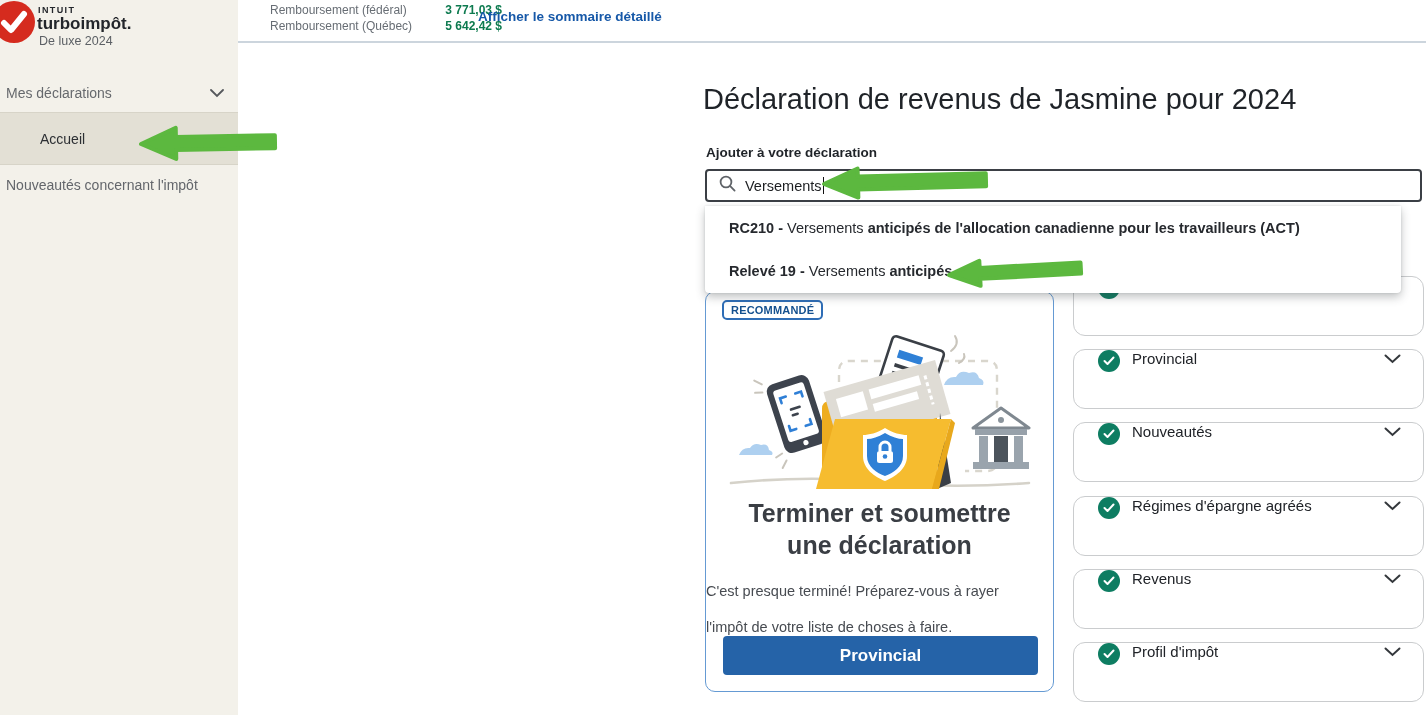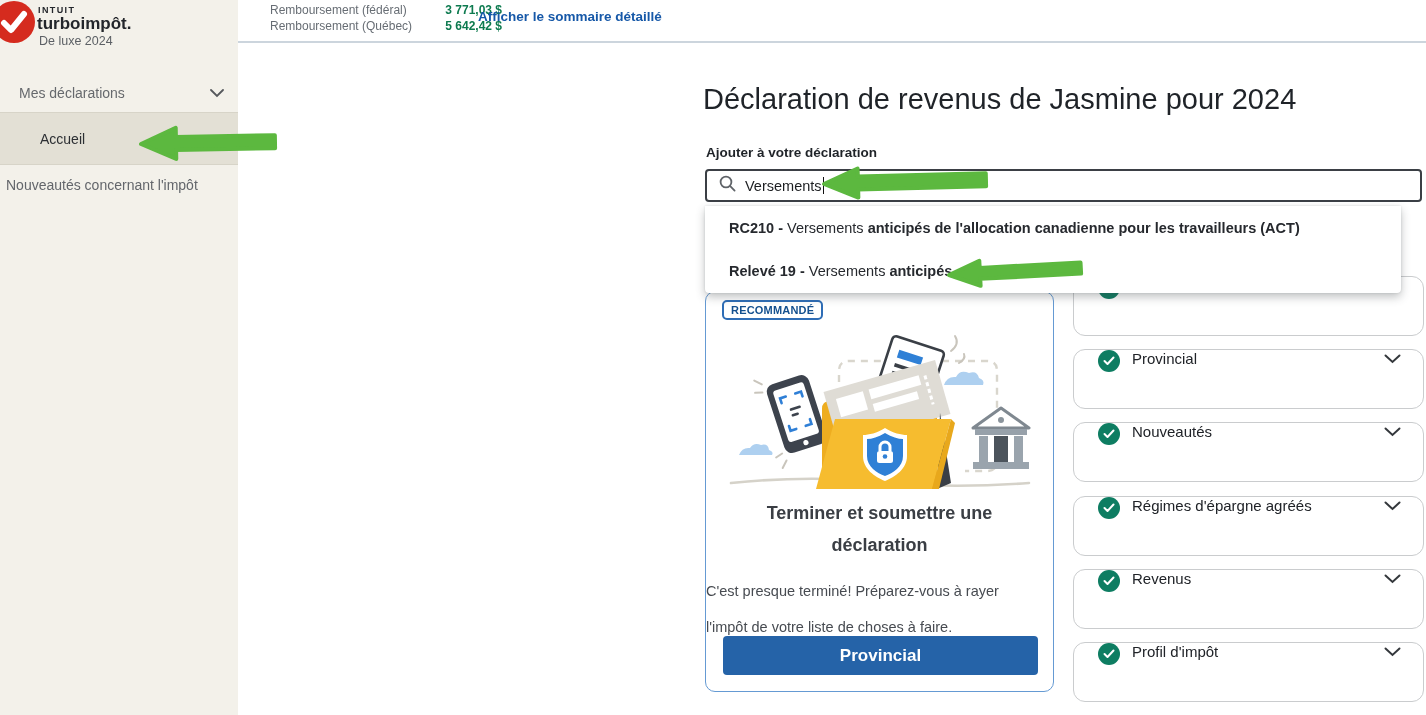--- a/index.html
+++ b/index.html
@@ -8,21 +8,21 @@
 
   
   #sidebar { position:absolute; left:0; top:0; width:238px; height:715px; background:#f3f1ea; z-index:5; }
   #logo-circle { position:absolute; left:-7px; top:1px; width:42px; height:42px; border-radius:50%;
                  background:#d52b1e; display:flex; align-items:center; justify-content:center; }
   #brand-top   { position:absolute; left:38px; top:5px;  font-size:9px;  font-weight:700; letter-spacing:1.4px; color:#23262b; }
   #brand-name  { position:absolute; left:37px; top:14px; font-size:17px; font-weight:700; color:#23262b; }
   #edition     { position:absolute; left:39px; top:34px; font-size:12.5px; color:#5c6065; }
   .side-header { position:absolute; left:0; top:74px; width:238px; height:38px; display:flex;
                  align-items:center; padding:0 14px 0 6px; font-size:14px; color:#66696d; cursor:pointer; }
-  .side-header .lbl { flex:1;margin-left:13px; }
+  .side-header .lbl { flex:1; }
   #side-divider { position:absolute; left:0; top:112px; width:238px; height:1px; background:#d7d4c8; }
   .side-item { position:absolute; left:0; width:238px; display:flex; align-items:center;
                padding-left:6px; font-size:14px; cursor:pointer; }
   #item-accueil { top:113px; height:52px; background:#e3e0d5; border-bottom:1px solid #d7d4c8; color:#2c2f33;padding-left:40px; }
   #item-nouveautes { top:165px; height:40px; color:#63666b; }
 
   
   #topbar { position:absolute; left:238px; top:0; width:1188px; height:43px; background:#fff;
             border-bottom:2px solid #ccd5dd; z-index:4; }
   .refund-row { position:absolute; left:32px; width:232px; display:flex; font-size:12px; }
@@ -48,21 +48,21 @@
   .result { height:43px; display:flex; align-items:center; padding-left:24px; font-size:14.5px;
             color:#26292e; cursor:pointer; white-space:pre; }
   .result .b { font-weight:700; }
 
   
   #promo-card { position:absolute; left:705px; top:291px; width:349px; height:401px; background:#fff;
                 border:1px solid #659ad3; border-radius:10px; z-index:1; }
   #promo-badge { position:absolute; left:16px; top:8px; border:2px solid #2e6db6; border-radius:5px;
                  padding:2px 7px; font-size:11px; font-weight:700; color:#14508f; letter-spacing:.2px; background:#fff; }
   #promo-illustration { position:absolute; left:13px; top:31px; }
-  #promo-heading { position:absolute; top:205px; left:0; width:100%; text-align:center; font-size:18px;
+  #promo-heading { position:absolute; top:205px; left:0; width:100%; text-align:center; font-size:25px;
                    font-weight:700; color:#3a3e44; line-height:32px; }
   #promo-heading .inner { display:inline-block; max-width:270px; }
   #promo-body { position:absolute; top:281px; left:0; width:100%; text-align:left; font-size:14.5px;
                 color:#474b51; line-height:36px; }
   #promo-body .inner { display:inline-block; max-width:312px; }
   #continue-btn { position:absolute; left:17px; top:344px; width:315px; height:39px; background:#2563a8;
                   border:none; border-radius:4px; color:#fff; font-size:17px; font-weight:700;
                   font-family:inherit; cursor:pointer; }
 
   

